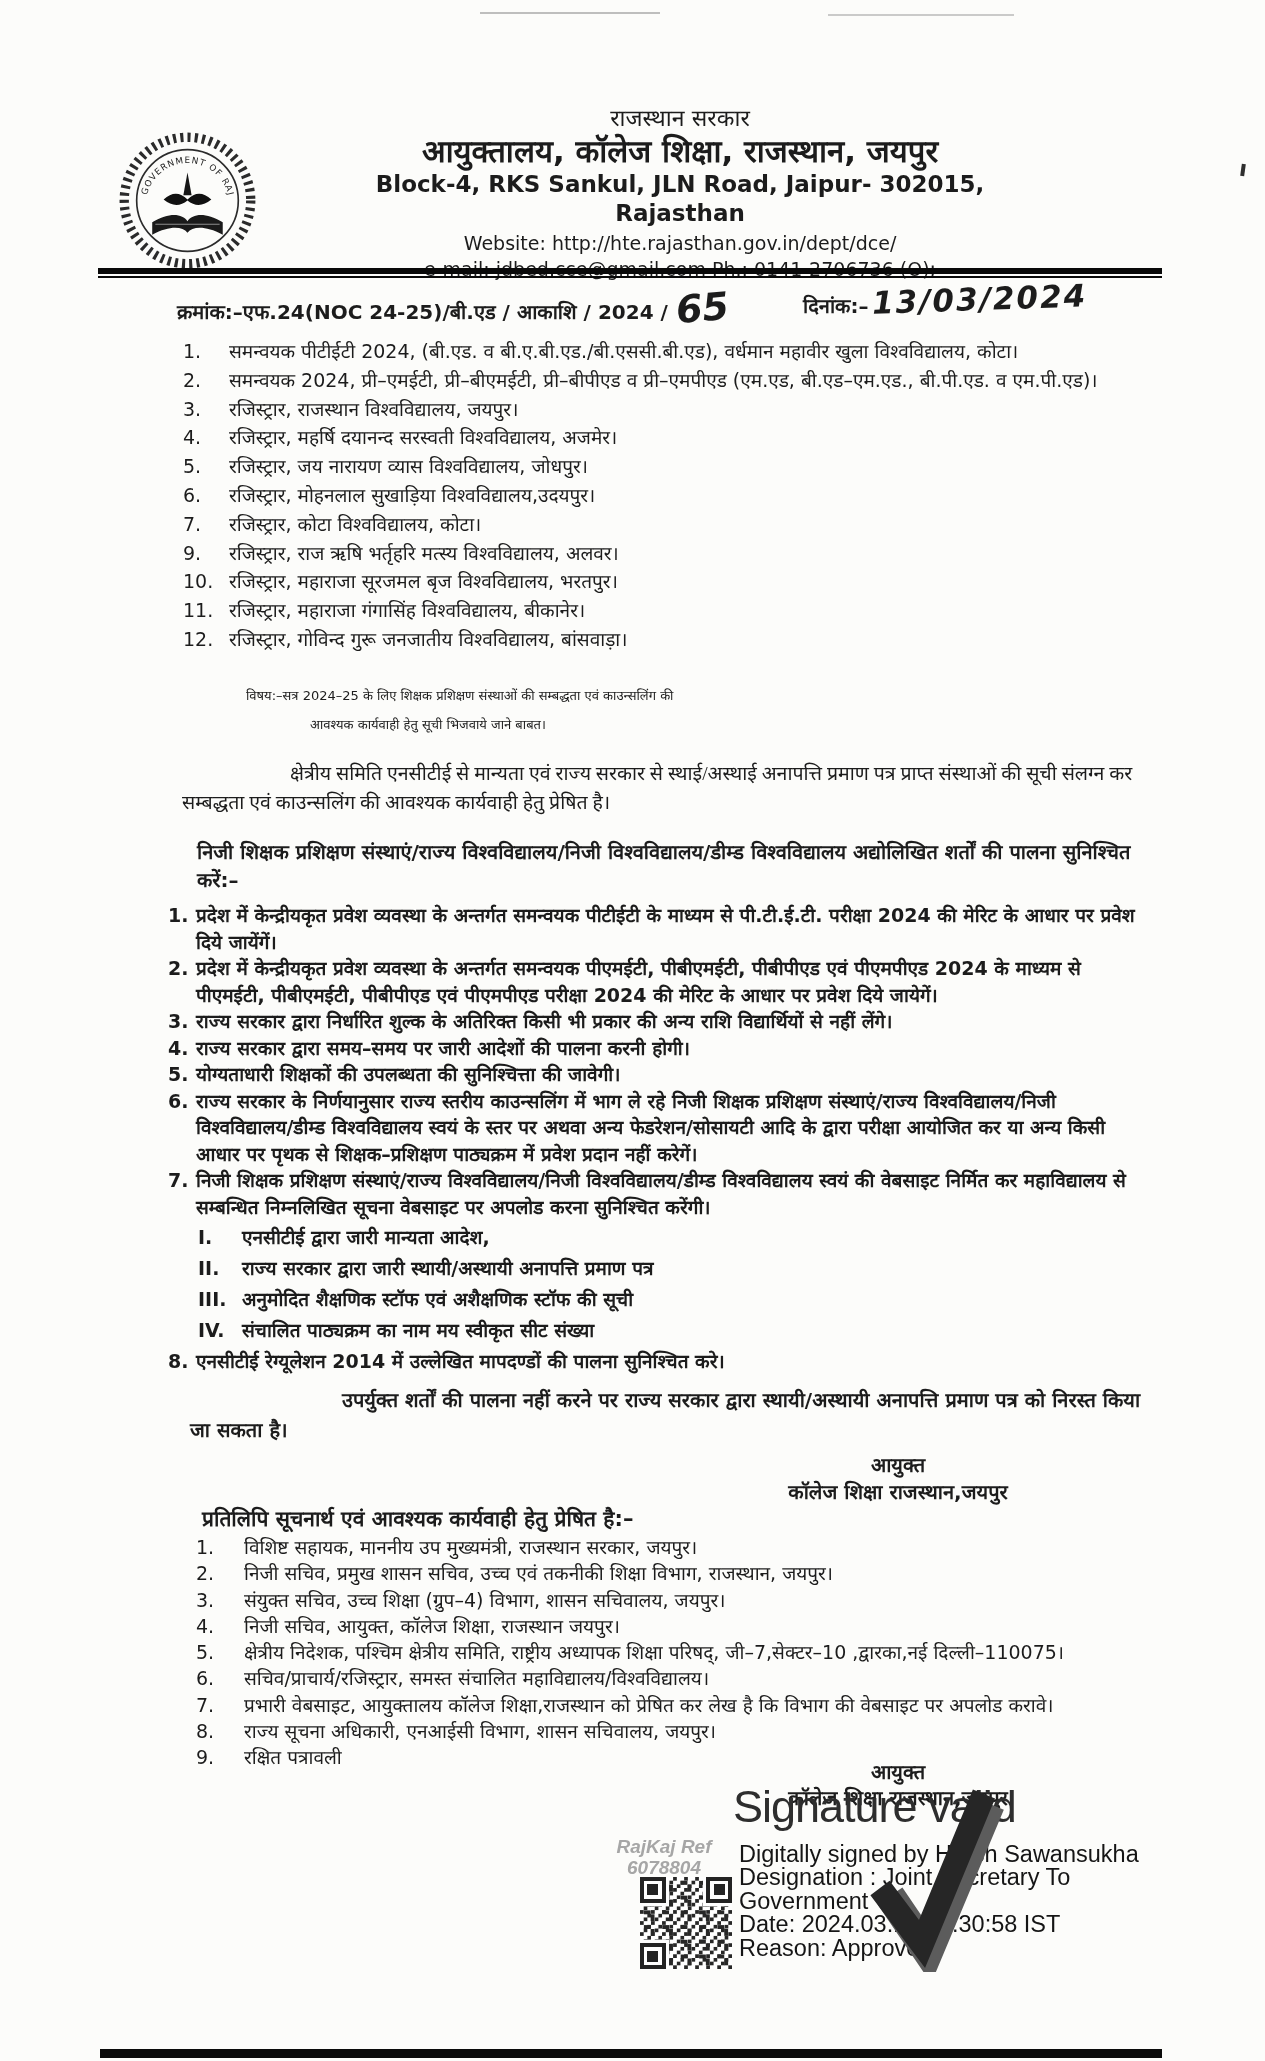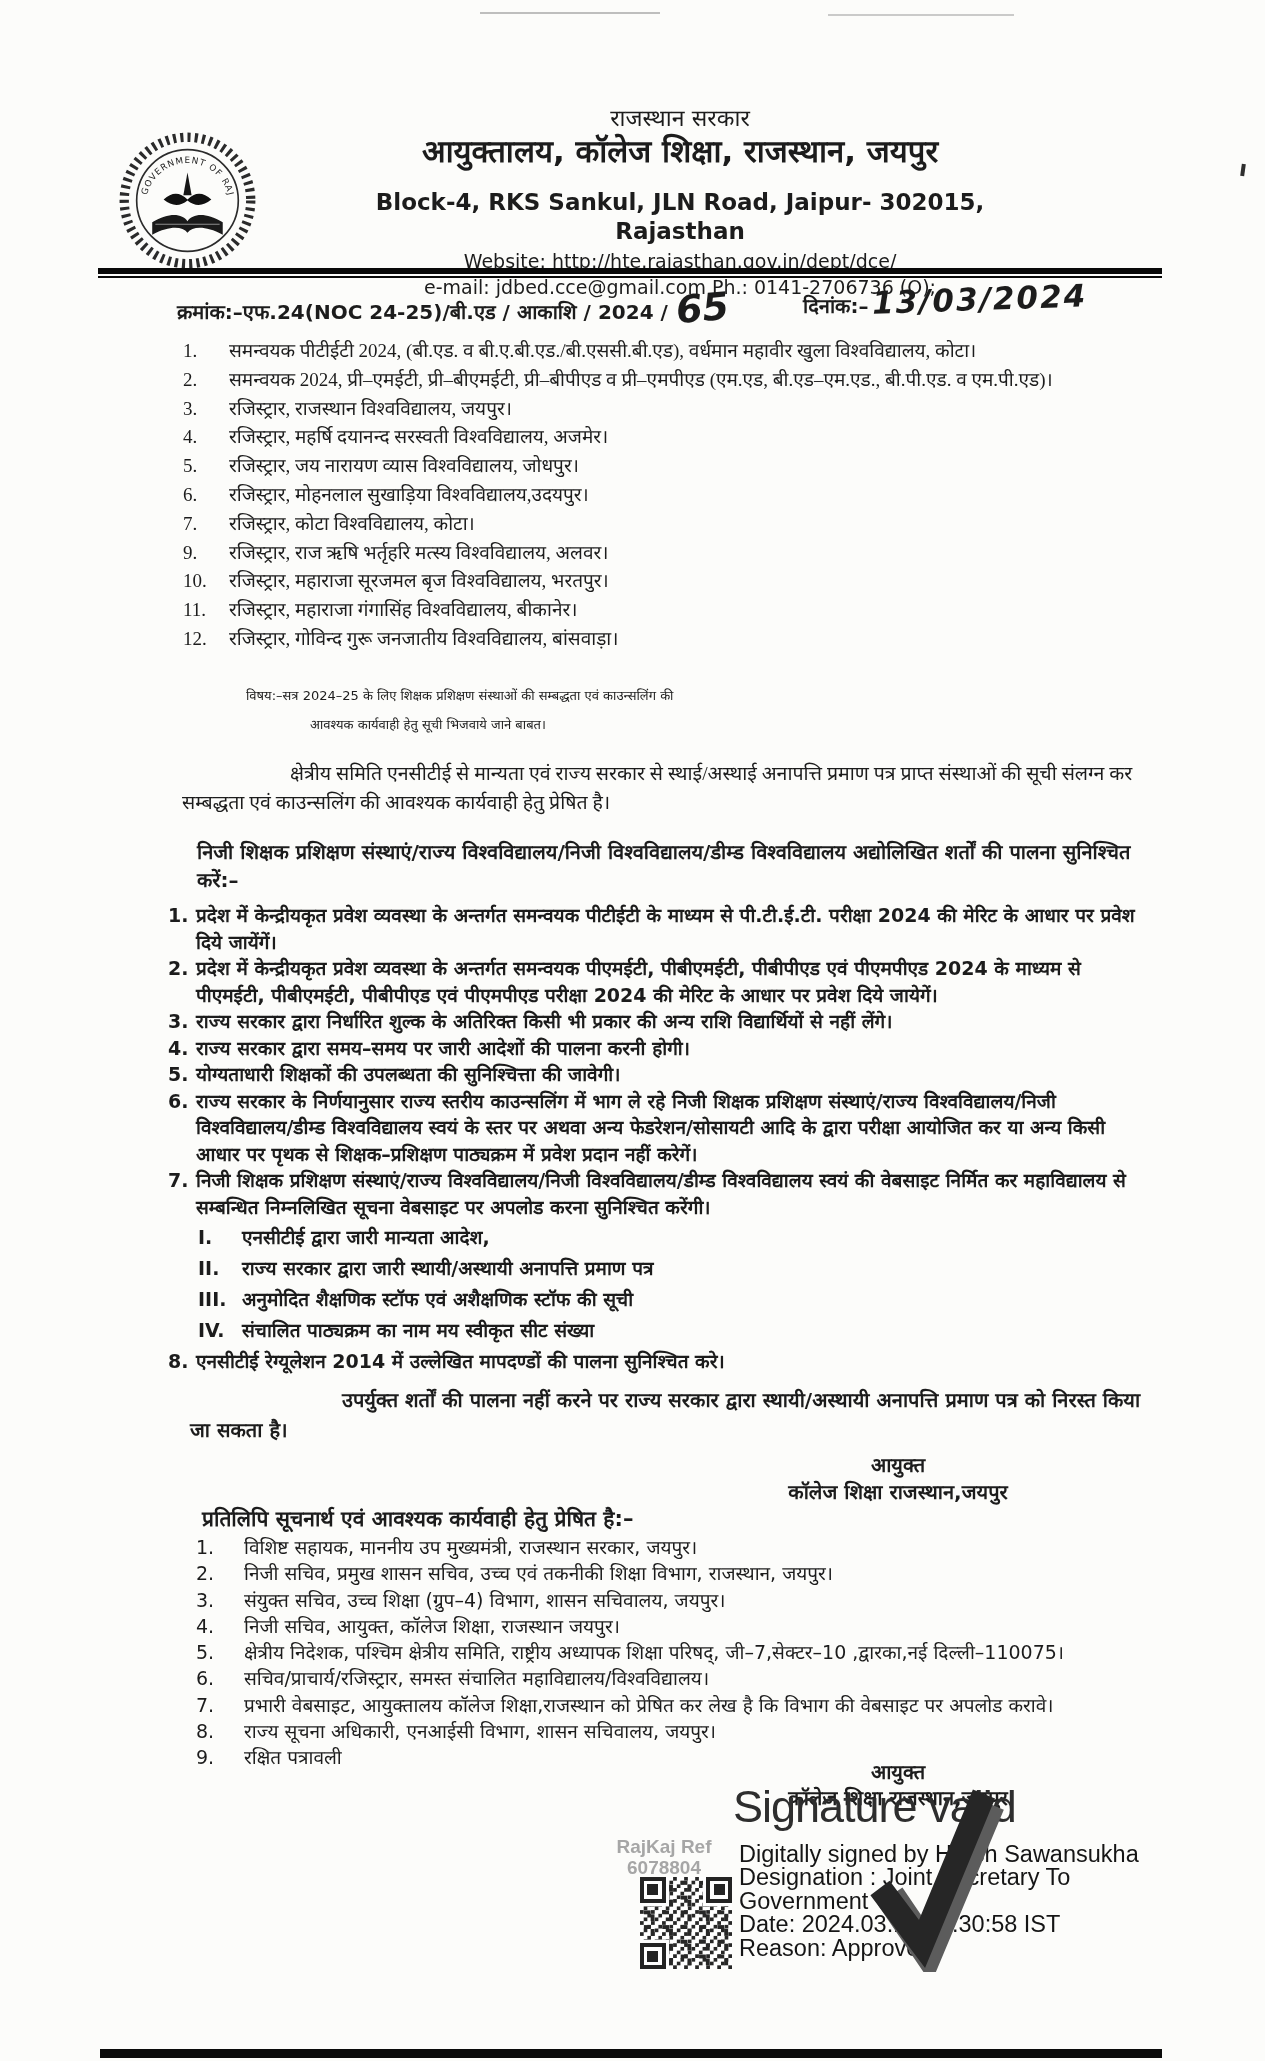--- a/index.html
+++ b/index.html
@@ -3,35 +3,35 @@
 <meta charset="utf-8">
 <style>
   html,body{margin:0;padding:0;background:#d8d8d8;}
   .page{position:relative;width:1265px;height:2061px;background:#fcfcfa;overflow:hidden;
         font-family:"DejaVu Sans",sans-serif;color:#1c1c1c;}
   .abs{position:absolute;}
   
   .hdr{left:330px;top:104px;width:700px;text-align:center;}
   .hdr-govt{font-size:23px;line-height:28px;}
   .hdr-dept{font-size:31px;font-weight:700;line-height:38px;}
-  .hdr-addr{font-size:23px;font-weight:700;line-height:29px;margin-top:18px;}
+  .hdr-addr{font-size:23px;font-weight:700;line-height:29px;margin-top:0;}
   .hdr-web{font-size:19px;line-height:24px;margin-top:3px;}
   .hdr-mail{font-size:19px;line-height:24px;margin-top:2px;}
   .seal{left:118px;top:131px;width:140px;height:140px;}
   .divider{left:98px;top:268px;width:1064px;height:12px;
     background:linear-gradient(#090909 0 52%,transparent 52% 68%,#090909 68% 86%,transparent 86%);}
   
   .refnum{left:177px;top:284px;font-size:20px;font-weight:600;white-space:nowrap;}
   .refdate{left:803px;top:284px;font-size:20px;font-weight:600;white-space:nowrap;}
   .hw{display:inline-block;font-style:italic;font-weight:700;}
   .hw-no{font-size:38px;margin-left:8px;position:relative;top:2px;transform:rotate(-5deg);}
   .hw-date{font-size:31px;letter-spacing:2px;margin-left:4px;position:relative;top:-3px;transform:rotate(-2deg);}
   
   .addr{left:183px;top:337px;width:966px;font-size:19px;line-height:28.8px;}
-  .addr .row{padding-left:46px;text-indent:-46px;font-family:Liberation Serif, serif;}
+  .addr .row{padding-left:46px;text-indent:-46px;}
   .addr .num{display:inline-block;width:46px;text-indent:0;}
   
   .subj{left:246px;top:681px;font-size:13px;font-weight:400;line-height:29px;}
   .subj div{white-space:nowrap;}
   .subj .l2{margin-left:64px;}
   .intro{left:182px;top:759px;width:962px;font-size:19.5px;line-height:29px;text-indent:108px;font-family:Liberation Serif, serif;}
   .cintro{left:197px;top:838px;width:948px;font-size:20px;font-weight:700;line-height:28px;}
   
   .conds{left:168px;top:902px;width:980px;font-size:19px;line-height:26.5px;}
   .conds .row{padding-left:28px;text-indent:-28px;font-weight:bold;}
@@ -44,21 +44,21 @@
   .signoff2{left:758px;top:1759px;width:280px;text-align:center;font-size:20px;font-weight:700;line-height:26px;z-index:1;}
   
   .cchead{left:202px;top:1504px;font-size:21px;font-weight:700;}
   .cclist{left:196px;top:1534px;width:954px;font-size:19px;line-height:26.3px;}
   .cclist .row{padding-left:48px;text-indent:-48px;}
   .cclist .num{display:inline-block;width:48px;text-indent:0;}
   
   .sigvalid{left:733px;top:1781px;font-size:45px;letter-spacing:-1px;color:#2e2e2e;
             font-family:"Liberation Sans",sans-serif;z-index:3;white-space:nowrap;}
   .rajkaj{left:606px;top:1836px;width:116px;text-align:center;font-size:19px;line-height:21px;
-          color:#a6a6a6;font-weight:600;font-family:"Liberation Sans",sans-serif;z-index:1;}
+          color:#a6a6a6;font-weight:600;font-family:"Liberation Sans",sans-serif;z-index:1;font-style:italic;}
   .qr{left:640px;top:1876px;width:92px;height:94px;z-index:1;}
   .digital{left:739px;top:1843px;width:430px;font-size:23.5px;line-height:23.4px;color:#151515;
            font-family:"Liberation Sans",sans-serif;z-index:2;}
   .check{left:860px;top:1784px;width:148px;height:188px;z-index:4;}
   .botbar{left:100px;top:2049px;width:1062px;height:9px;background:#0b0b0b;}
   
   .art1{left:480px;top:12px;width:180px;height:2px;background:#9d9d9d;opacity:.65;}
   .art2{left:828px;top:14px;width:186px;height:2px;background:#a8a8a8;opacity:.6;}
   .art3{left:1241px;top:164px;width:4px;height:12px;background:#2e2e2e;transform:rotate(8deg);}
 </style>

